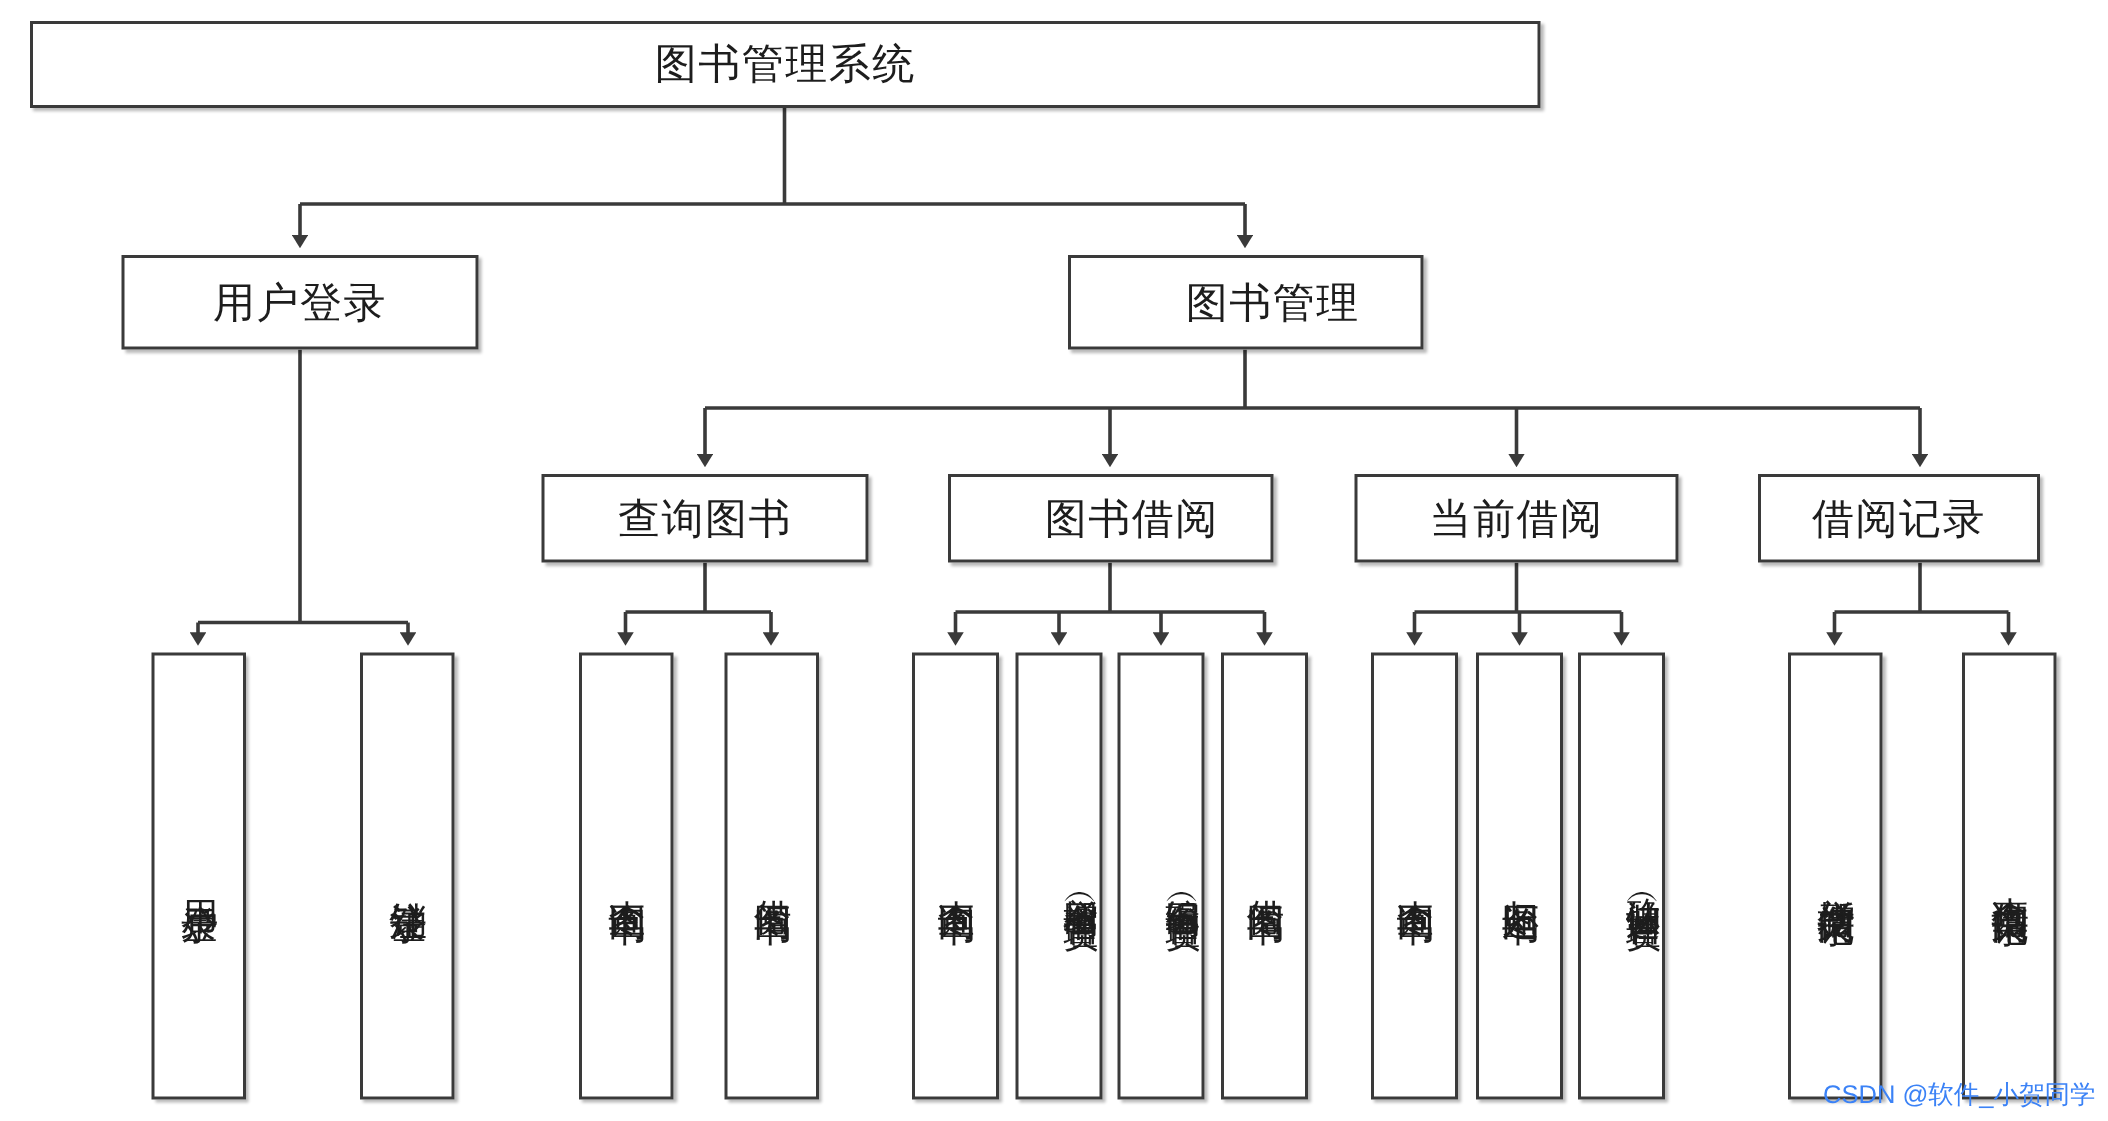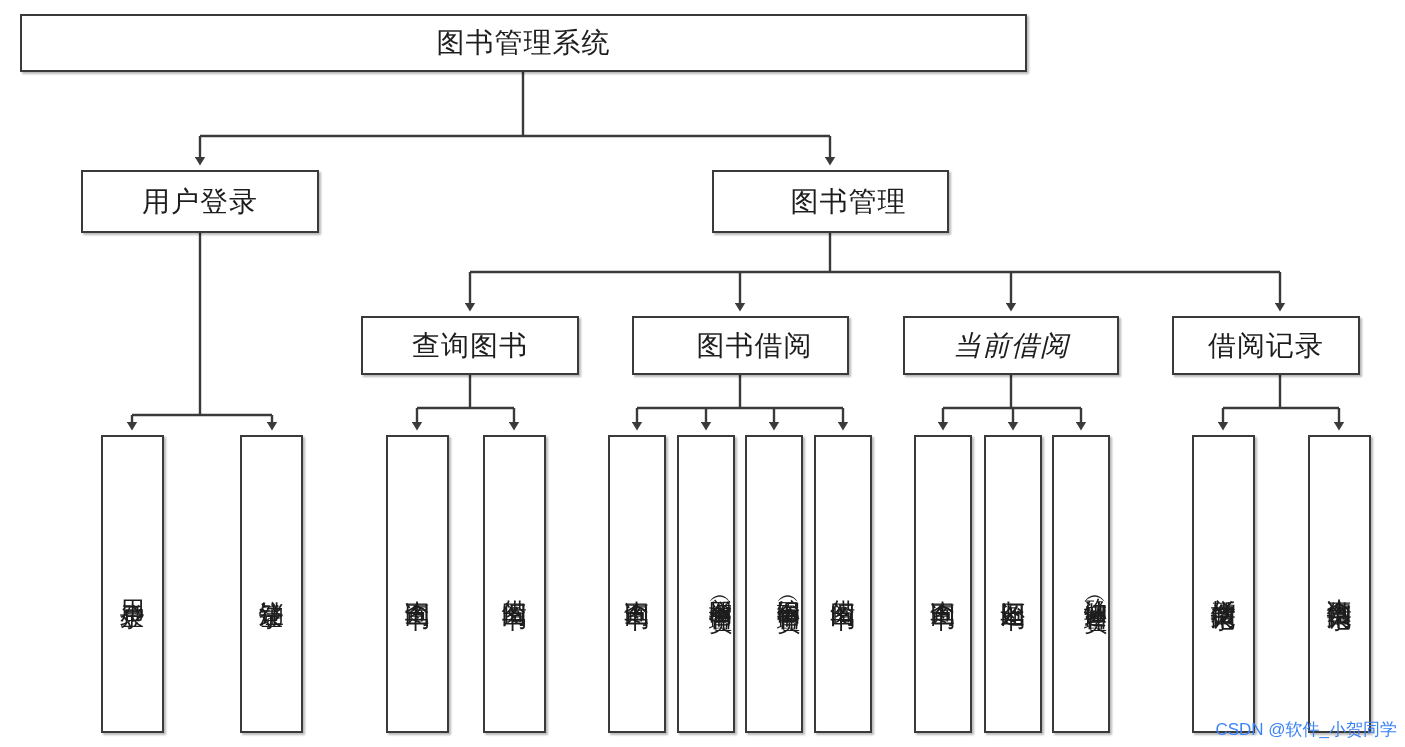--- a/index.html
+++ b/index.html
@@ -136,21 +136,21 @@
   <div class="node horiz" id="n-l2-1" style="left: 712px; top: 170px; width: 237px; height: 63px; padding-left: 36px;">
     <span class="lbl">图书管理</span>
   </div>
 
   <div class="node horiz" id="n-l3-0" style="left: 361px; top: 316px; width: 218px; height: 59px;">
     <span class="lbl">查询图书</span>
   </div>
   <div class="node horiz" id="n-l3-1" style="left: 632px; top: 316px; width: 217px; height: 59px; padding-left: 28px;">
     <span class="lbl">图书借阅</span>
   </div>
-  <div class="node horiz" id="n-l3-2" style="left: 903px; top: 316px; width: 216px; height: 59px; font-style: italic;">
+  <div class="node horiz" id="n-l3-2" style="left: 903px; top: 316px; width: 216px; height: 59px;">
     <span class="lbl">当前借阅</span>
   </div>
   <div class="node horiz" id="n-l3-3" style="left: 1172px; top: 316px; width: 188px; height: 59px;">
     <span class="lbl">借阅记录</span>
   </div>
 
   <div class="node vert shortpad" id="n-lf-0" style="left: 101px; top: 435px; width: 63px; height: 298px;">
     <span class="lbl">用户登录</span>
   </div>
   <div class="node vert shortpad" id="n-lf-1" style="left: 240px; top: 435px; width: 63px; height: 298px;">

